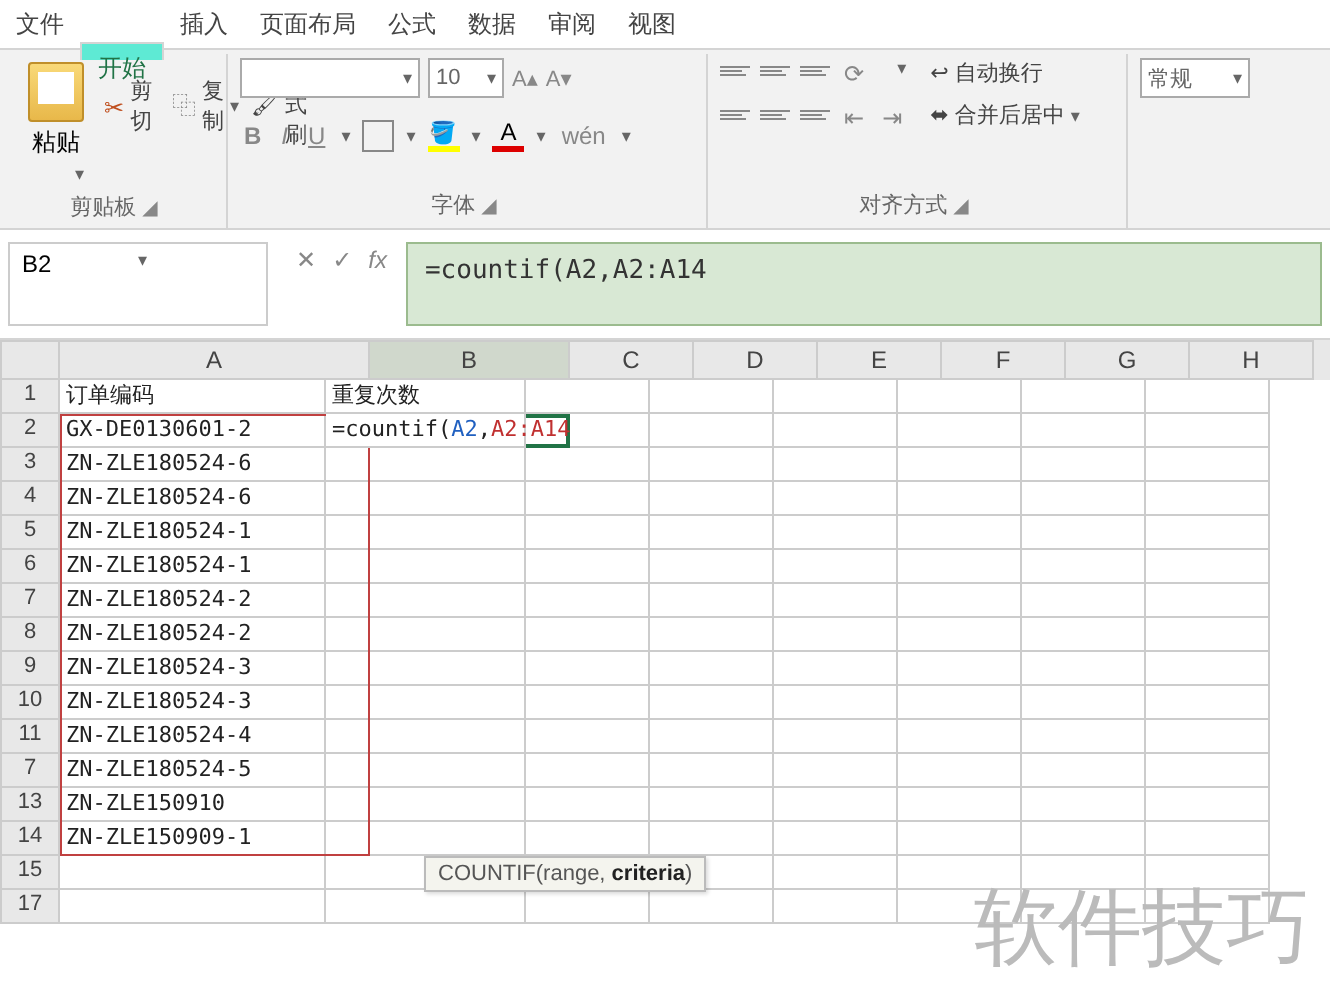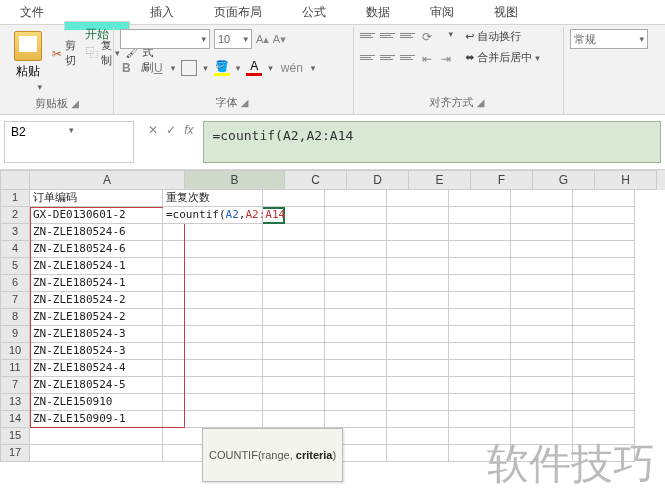--- a/index.html
+++ b/index.html
@@ -1,20 +1,20 @@
 <!DOCTYPE html>
 <html><head>
 <meta charset="utf-8">
 <style>
 * { margin: 0; padding: 0; box-sizing: border-box; }
 body { font-family: "Microsoft YaHei", sans-serif; font-size: 12px; background: #fff; width: 665px; height: 502px; overflow: hidden; position: relative; }
 
 
 .tabs { display: flex; background: #fff; border-bottom: 1px solid #d4d4d4; height: 25px; }
-.tab { padding: 4px 20px; color: #444; cursor: pointer; font-size: 12px; }
+.tab { padding: 4px 8px; color: #444; cursor: pointer; font-size: 12px; }
 .tab.active { background: #5eead4; color: #217346; border: 1px solid #d4d4d4; border-bottom: none; margin-top: 21px; }
 
 
 .ribbon { background: #f2f2f2; height: 90px; display: flex; border-bottom: 1px solid #d4d4d4; padding: 2px 4px 0; }
 .group { border-right: 1px solid #d4d4d4; padding: 2px 6px; display: flex; flex-direction: column; justify-content: space-between; }
 .group-title { text-align: center; color: #666; font-size: 11px; padding: 2px 0; }
 .group-body { flex: 1; display: flex; align-items: flex-start; gap: 4px; }
 
 
 .paste-btn { display: flex; flex-direction: column; align-items: center; gap: 2px; padding: 2px 4px; }
@@ -82,21 +82,21 @@
 .range-b { position:absolute; left:185px; top:37px; width:100px; height:17px; border:2px solid #217346; pointer-events:none; }
 
 
 .cell.editing { background:#fff; position:relative; z-index:2; }
 .formula-text { font-family:Consolas,monospace; }
 .tok-fn { color:#222;text-align:right; }
 .tok-ref1 { color:#2060c0; }
 .tok-ref2 { color:#c03030; }
 
 
-.func-tip { position:absolute; left:202px; top:258px; background:#f4f4ee; border:1px solid #bbb; padding:20px 6px; font-size:11px; color:#555; box-shadow:1px 1px 2px rgba(0,0,0,.15); z-index:5; }
+.func-tip { position:absolute; left:212px; top:258px; background:#f4f4ee; border:1px solid #bbb; padding:2px 6px; font-size:11px; color:#555; box-shadow:1px 1px 2px rgba(0,0,0,.15); z-index:5; }
 .func-tip b { color:#222; }
 
 
 .watermark { position:absolute; right:10px; bottom:10px; font-size:42px; color:#bbb; font-family:"Microsoft YaHei"; pointer-events:none; }
 
 .dlauncher { font-size:10px; color:#888; text-align:right; padding-right:3px; }
 </style>
 </head>
 <body>
 
@@ -230,21 +230,21 @@
             <span class="chev">▾</span>
           </div>
       </div>
     </div>
     <div class="group-title"><span>对齐方式</span> <span class="dlauncher">◢</span></div>
   </div>
 
   <div class="group" style="width:70px;border-right:none">
     <div class="group-body">
       <div class="num-col">
-        <div class="combo" style="width:78px">
+        <div class="combo" style="width:55px">
             <span>常规</span>
             <span class="chev">▾</span>
           </div>
       </div>
     </div>
     <div class="group-title"></div>
   </div>
 </div>
 
 <div class="fbar-row">

